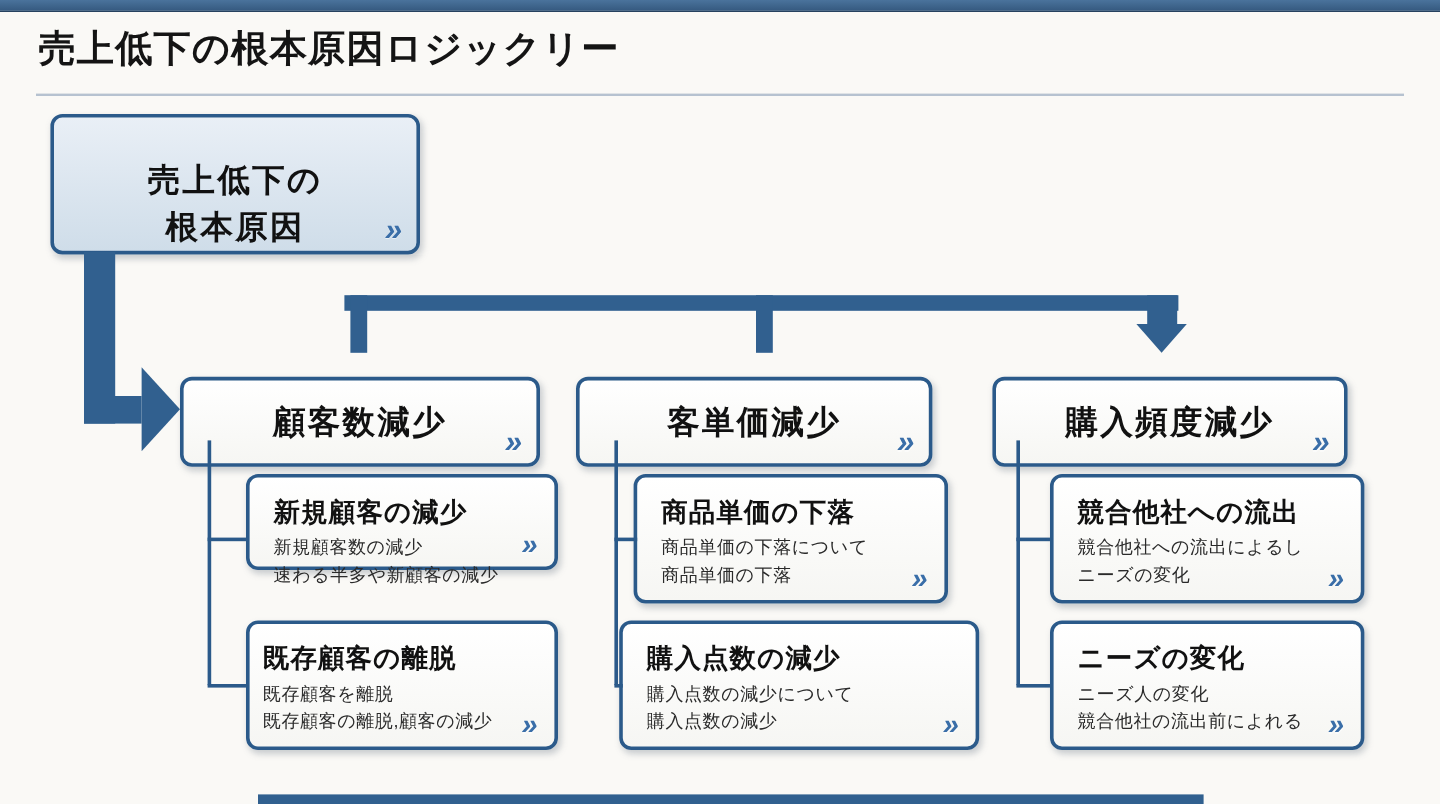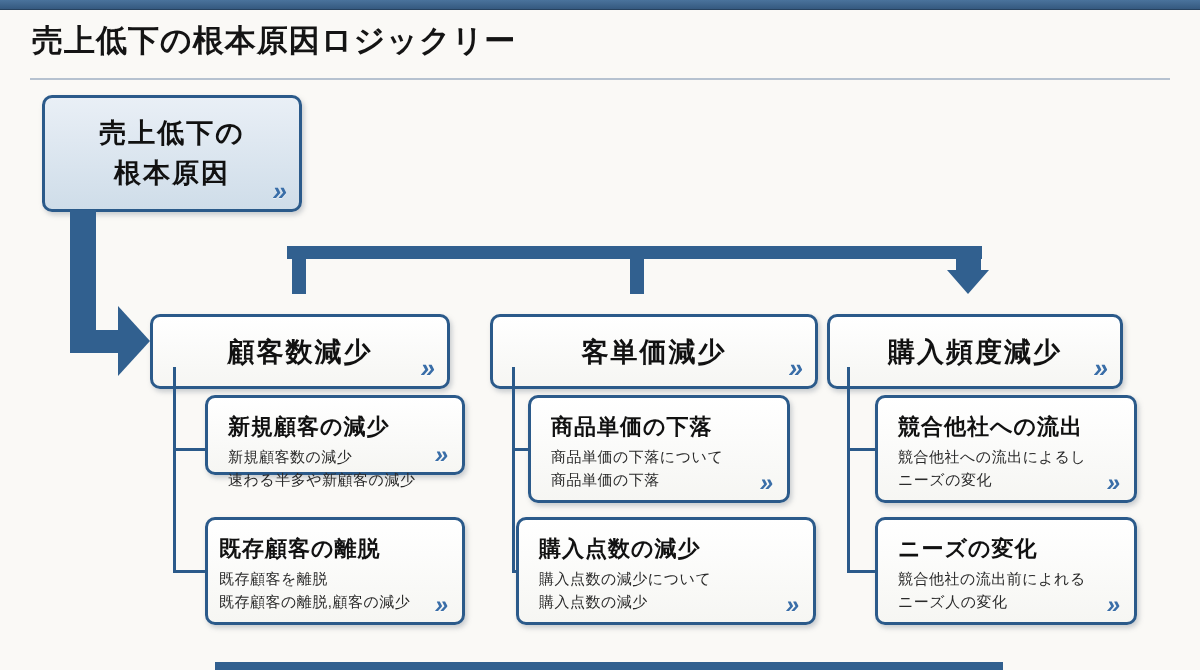--- a/index.html
+++ b/index.html
@@ -51,42 +51,42 @@
 </style>
 </head>
 <body>
 
 <div class="stage">
 
   <div class="topbar"></div>
   <h1 class="title">売上低下の根本原因ロジックリー</h1>
   <div class="title-rule"></div>
 
-  <div class="node root" style="left:42px;top:95px;width:260px;height:117px;">
+  <div class="node root" style="left:42px;top:95px;width:308px;height:117px;align-items:flex-end;">
     <div class="root-text">
       <span>売上低下の</span><br><span>根本原因</span>
     </div>
     <span class="chev">»</span>
   </div>
 
   <div class="conn" style="left:70px;top:210px;width:26px;height:143px;"></div>
   <div class="conn" style="left:70px;top:330px;width:48px;height:23px;"></div>
   <div class="tri tri-right" style="left:118px;top:306px;"></div>
 
   <div class="conn" style="left:287px;top:246px;width:695px;height:13px;"></div>
   <div class="conn" style="left:292px;top:246px;width:14px;height:48px;"></div>
   <div class="conn" style="left:630px;top:246px;width:14px;height:48px;"></div>
   <div class="conn" style="left:956px;top:246px;width:25px;height:26px;"></div>
   <div class="tri tri-down" style="left:947px;top:270px;"></div>
 
   <div class="node l2" style="left:150px;top:293px;width:300px;height:75px;">
     <span class="l2-label">顧客数減少</span>
     <span class="chev">»</span>
   </div>
-  <div class="node l2" style="left:490px;top:293px;width:328px;height:75px;">
+  <div class="node l2" style="left:480px;top:293px;width:297px;height:75px;">
     <span class="l2-label">客単価減少</span>
     <span class="chev">»</span>
   </div>
   <div class="node l2" style="left:827px;top:293px;width:296px;height:75px;">
     <span class="l2-label">購入頻度減少</span>
     <span class="chev">»</span>
   </div>
 
   <div class="line" style="left:173px;top:367px;width:3px;height:204px;"></div>
   <div class="line" style="left:173px;top:448px;width:32px;height:3px;"></div>
@@ -127,20 +127,20 @@
   </div>
 
   <div class="node child" style="left:875px;top:395px;width:262px;height:108px;">
     <div class="child-title">競合他社への流出</div>
     <div class="child-line">競合他社への流出によるし</div>
     <div class="child-line">ニーズの変化</div>
     <span class="chev chev-sm">»</span>
   </div>
   <div class="node child" style="left:875px;top:517px;width:262px;height:108px;">
     <div class="child-title">ニーズの変化</div>
+    <div class="child-line">ニーズ人の変化</div>
     <div class="child-line">競合他社の流出前によれる</div>
-    <div class="child-line">ニーズ人の変化</div>
     <span class="chev chev-sm">»</span>
   </div>
 
   <div class="conn" style="left:215px;top:662px;width:788px;height:8px;"></div>
 
 </div>
 
 </body></html>

